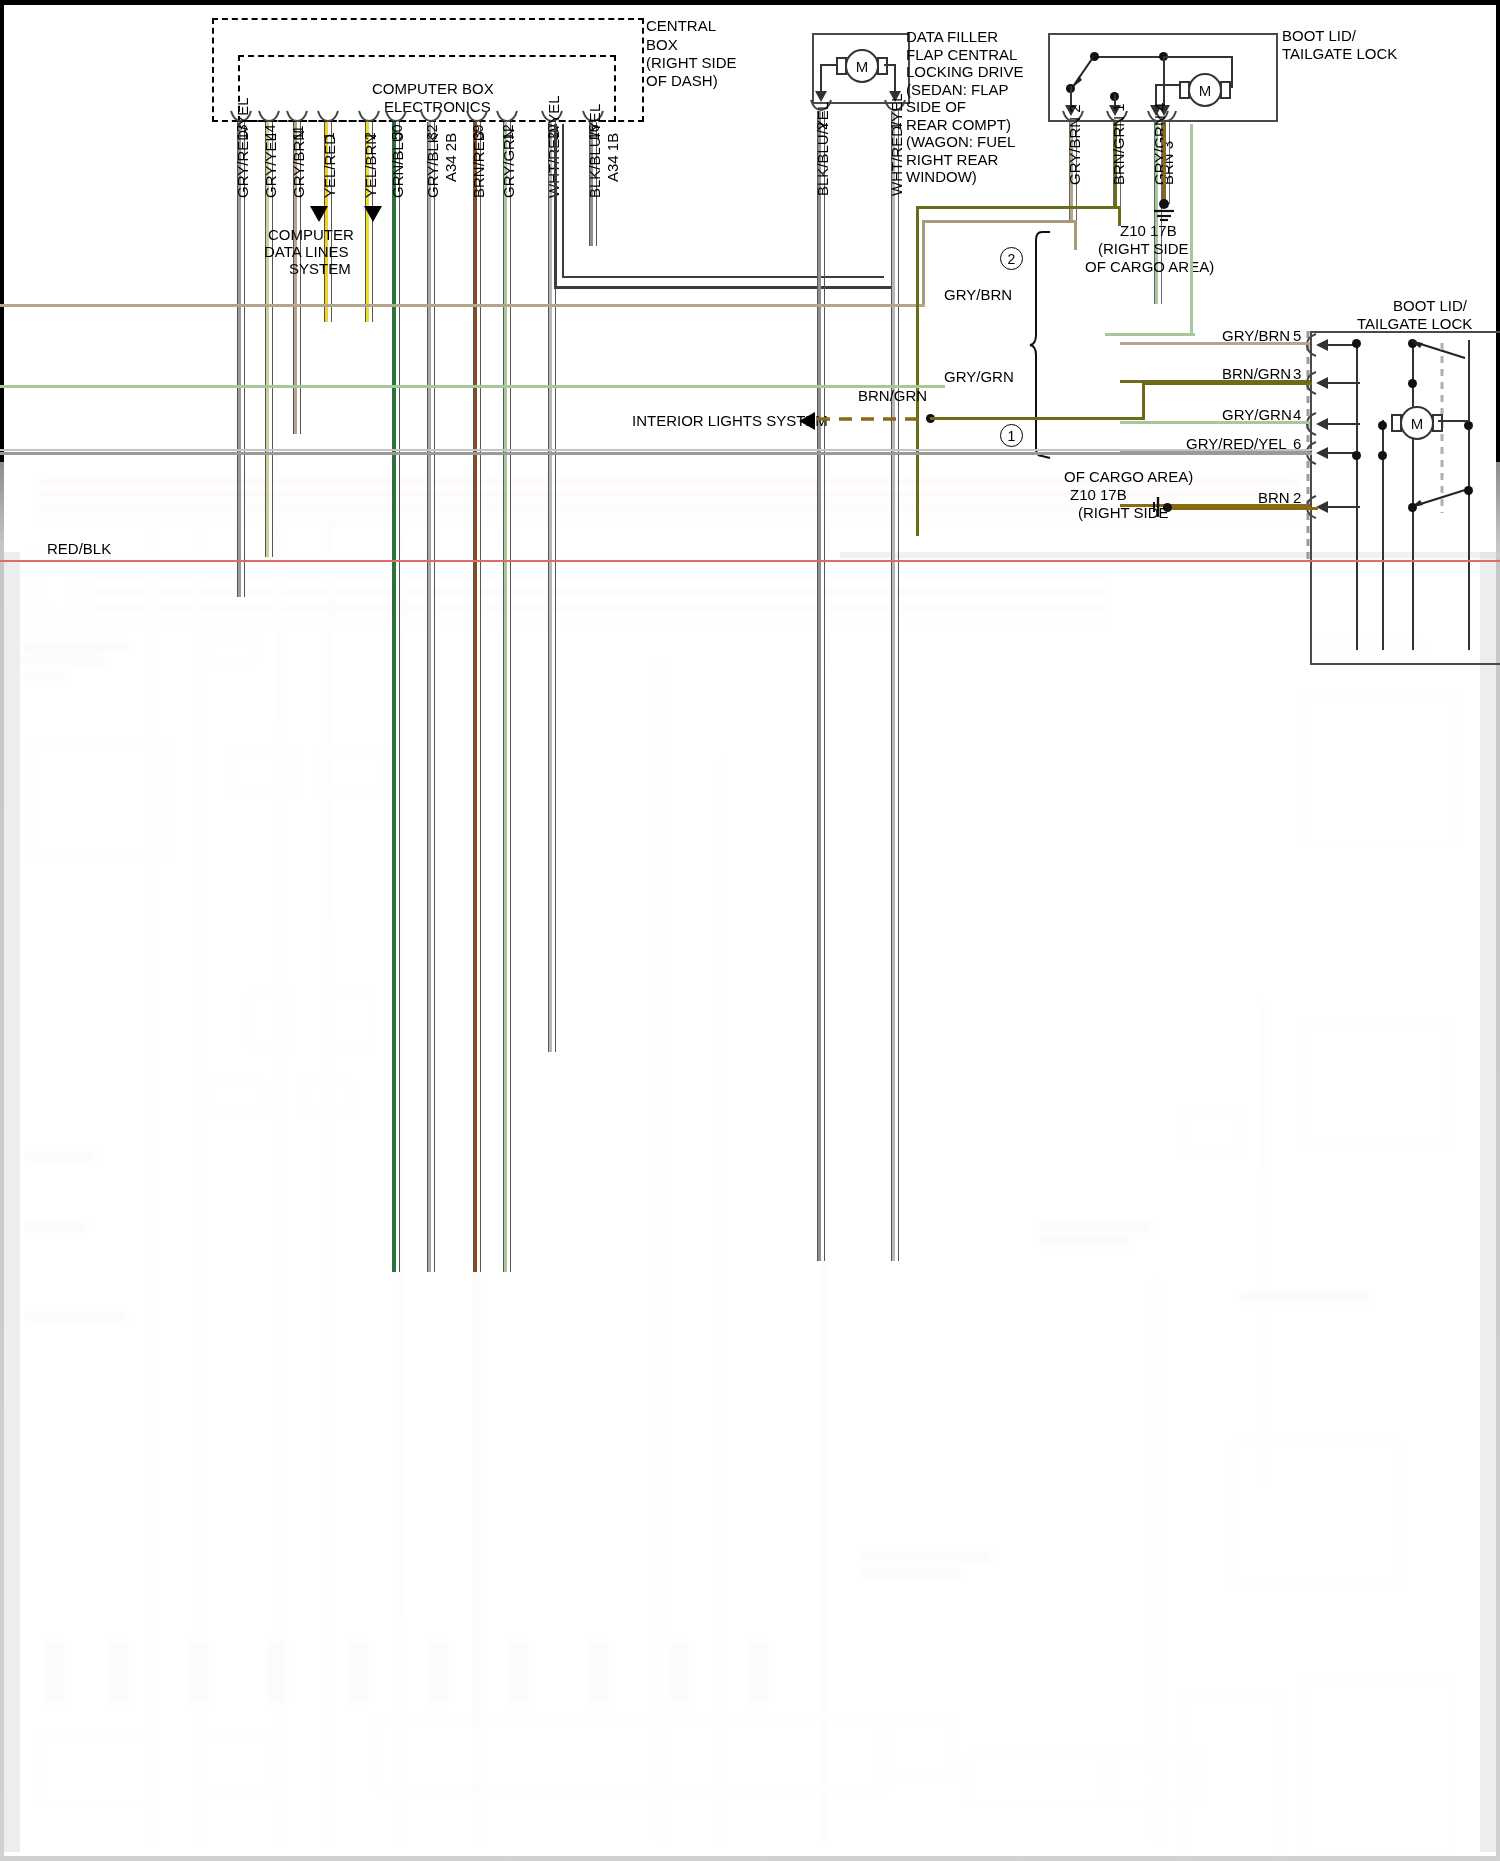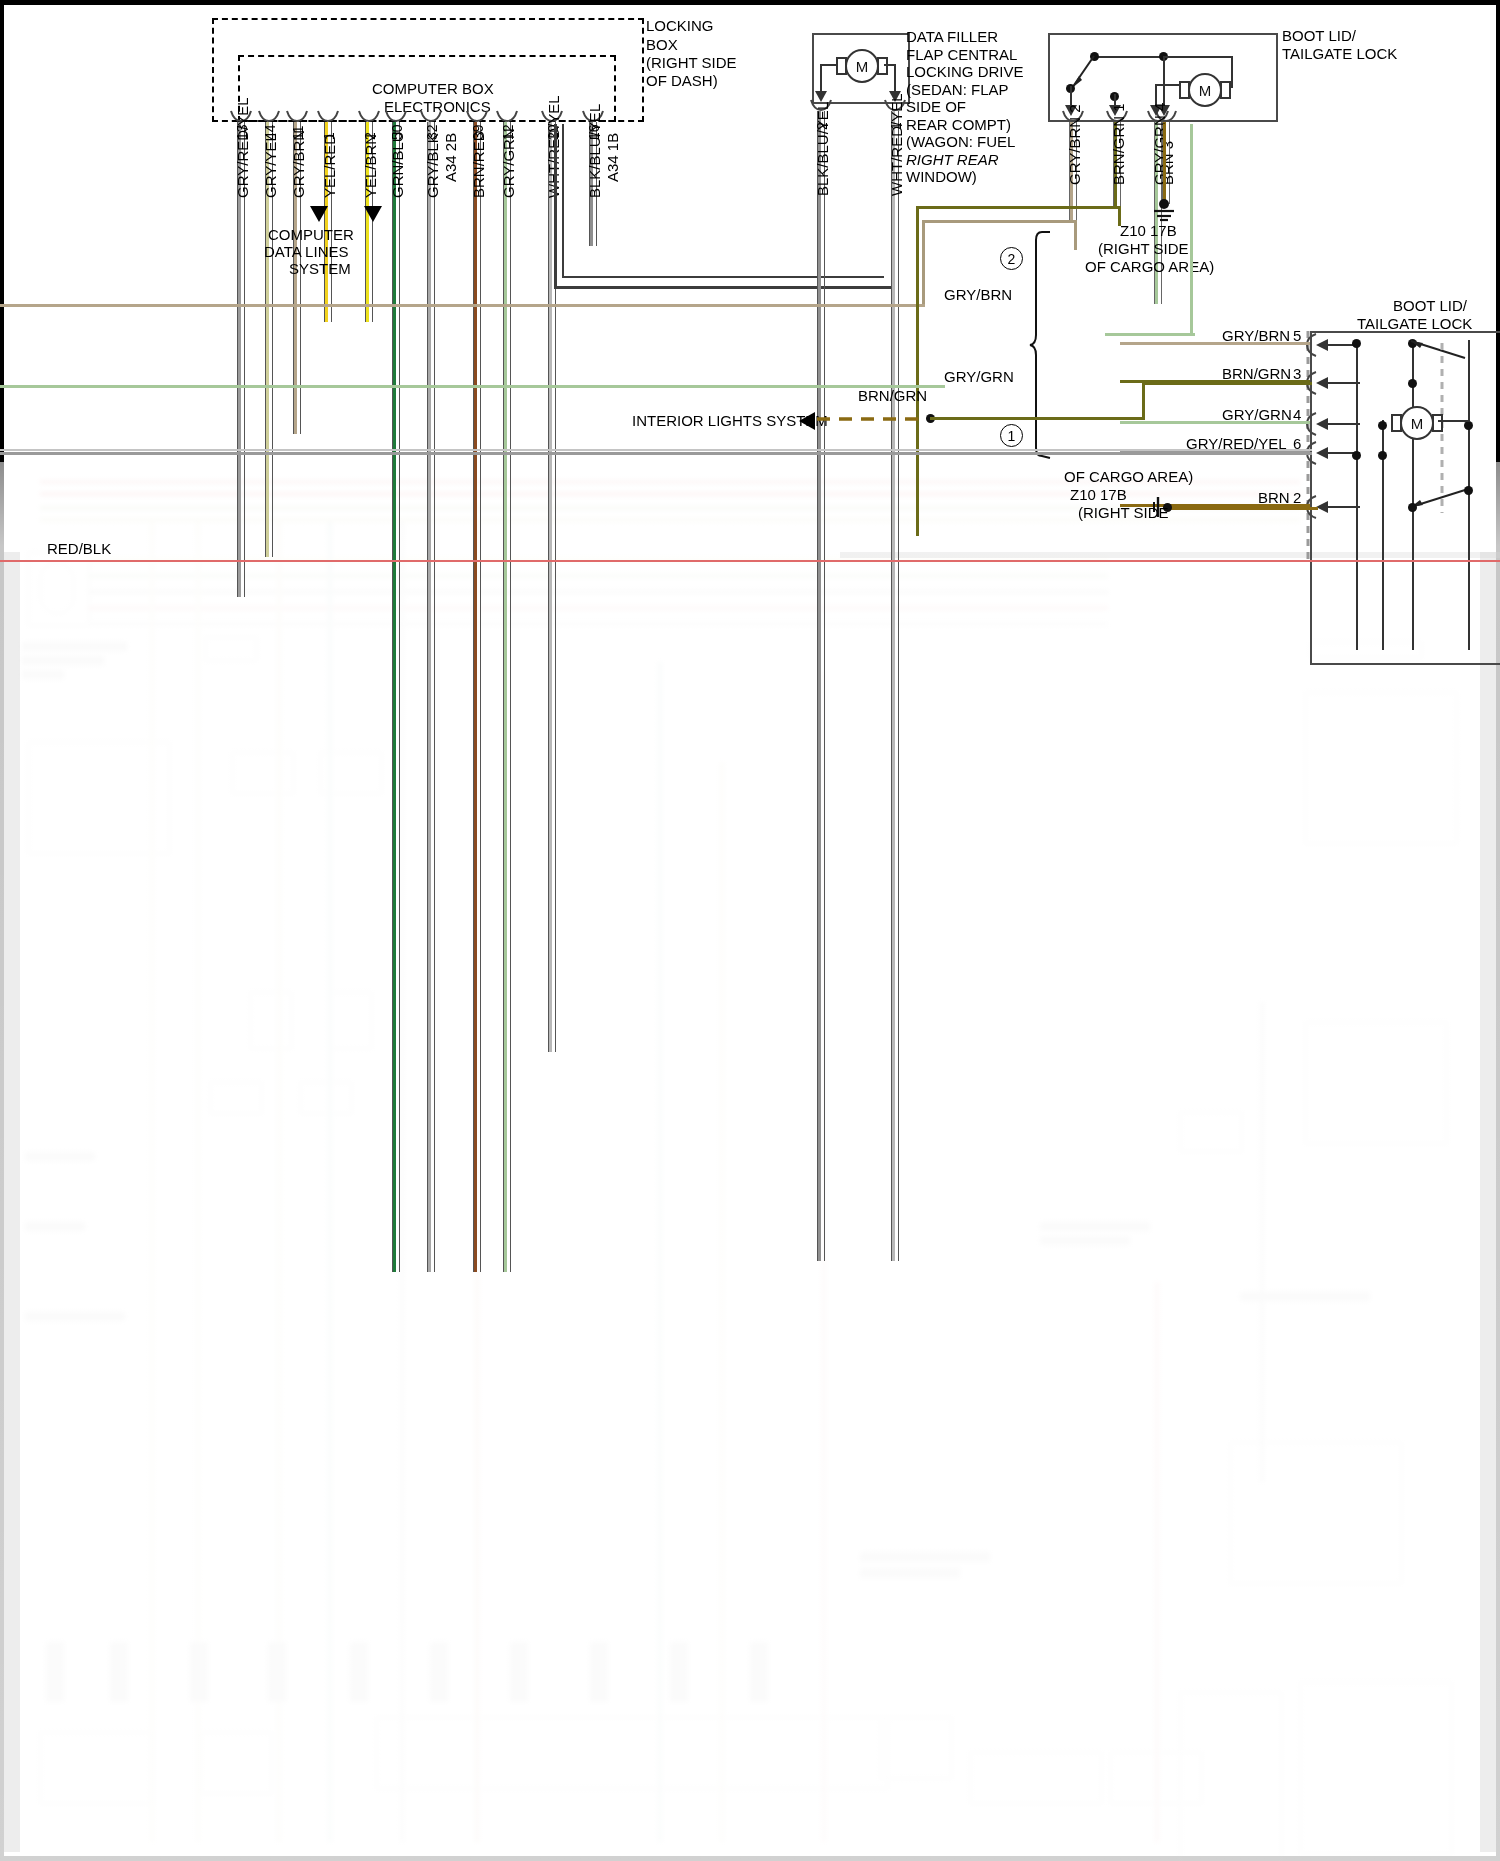--- a/index.html
+++ b/index.html
@@ -143,21 +143,21 @@
   <div class="gutter" style="left:1480px;top:552px;width:16px;height:1300px;opacity:.45;"></div>
   <div class="gutter" style="left:840px;top:552px;width:660px;height:6px;opacity:.35;"></div>
 
   <div class="dashbox" style="left:212px;top:18px;width:428px;height:100px;"></div>
 
   <div class="dashbox" style="left:238px;top:55px;width:374px;height:63px;"></div>
 
   <div class="txt" style="left:372px;top:80px;">COMPUTER BOX</div>
   <div class="txt" style="left:384px;top:98px;">ELECTRONICS</div>
 
-  <div class="txt" style="left:646px;top:17px;">LOCKING</div>
+  <div class="txt" style="left:646px;top:17px;">CENTRAL</div>
   <div class="txt" style="left:646px;top:36px;">BOX</div>
   <div class="txt" style="left:646px;top:54px;">(RIGHT SIDE</div>
   <div class="txt" style="left:646px;top:72px;">OF DASH)</div>
 
   <div id="jb-pins">
       <svg width="22" height="14" style="position: absolute; left: 230px; top: 110px;">
         <path d="M1 1 Q4 11 11 11 Q18 11 21 1" fill="none" stroke="#444" stroke-width="2"></path>
       </svg>
       <div class="vline" style="left: 238px; top: 122px; height: 475px; background: rgb(154, 154, 154);"></div>
       <div class="vline" style="left: 236.5px; top: 122px; height: 475px; width: 6px; background: transparent; border-left: 1px solid rgb(85, 85, 85); border-right: 1px solid rgb(85, 85, 85);"></div>
@@ -282,21 +282,21 @@
     </div>
 
   <div id="fuel-label">
       <div class="txt" style="left: 906px; top: 28px;">DATA FILLER</div>
       <div class="txt" style="left: 906px; top: 45.5px;">FLAP CENTRAL</div>
       <div class="txt" style="left: 906px; top: 63px;">LOCKING DRIVE</div>
       <div class="txt" style="left: 906px; top: 80.5px;">(SEDAN: FLAP</div>
       <div class="txt" style="left: 906px; top: 98px;">SIDE OF</div>
       <div class="txt" style="left: 906px; top: 115.5px;">REAR COMPT)</div>
       <div class="txt" style="left: 906px; top: 133px;">(WAGON: FUEL</div>
-      <div class="txt" style="left: 906px; top: 150.5px; font-style: italic;">RIGHT REAR</div>
+      <div class="txt" style="left: 906px; top: 150.5px;">RIGHT REAR</div>
       <div class="txt" style="left: 906px; top: 168px;">WINDOW)</div>
     </div>
 
   <div class="box" style="left:1048px;top:33px;width:226px;height:85px;"></div>
   <div class="txt" style="left:1282px;top:27px;">BOOT LID/</div>
   <div class="txt" style="left:1282px;top:45px;">TAILGATE LOCK</div>
 
   <div class="hline" style="left:1094px;top:56px;width:70px;height:2px;background:#333;"></div>
   <div class="dot" style="left:1090px;top:52px;"></div>
   <div class="dot" style="left:1159px;top:52px;"></div>

